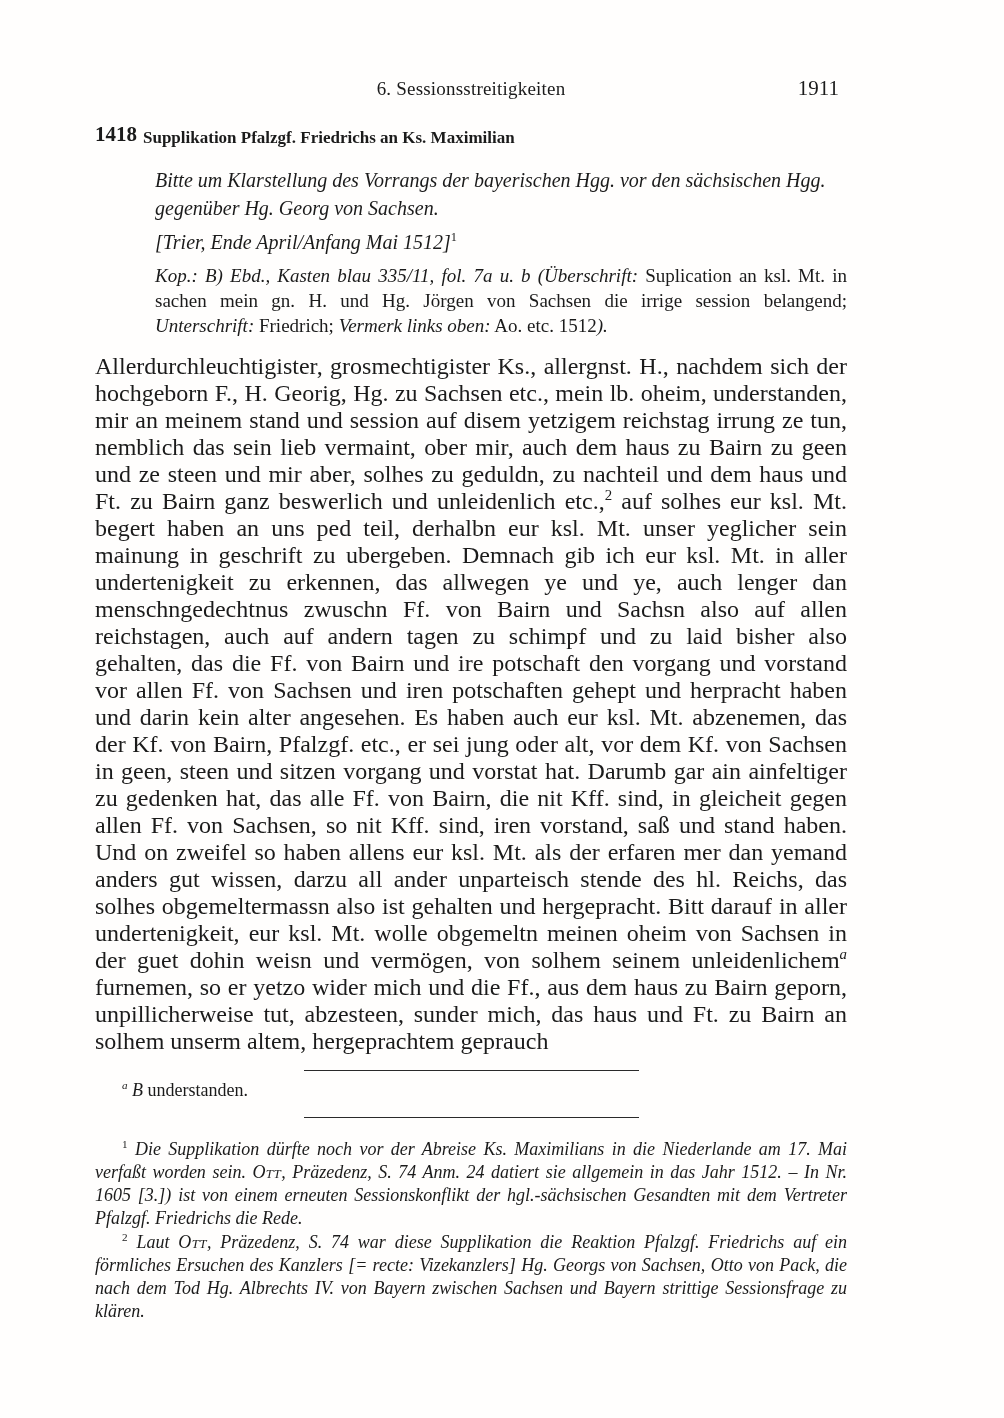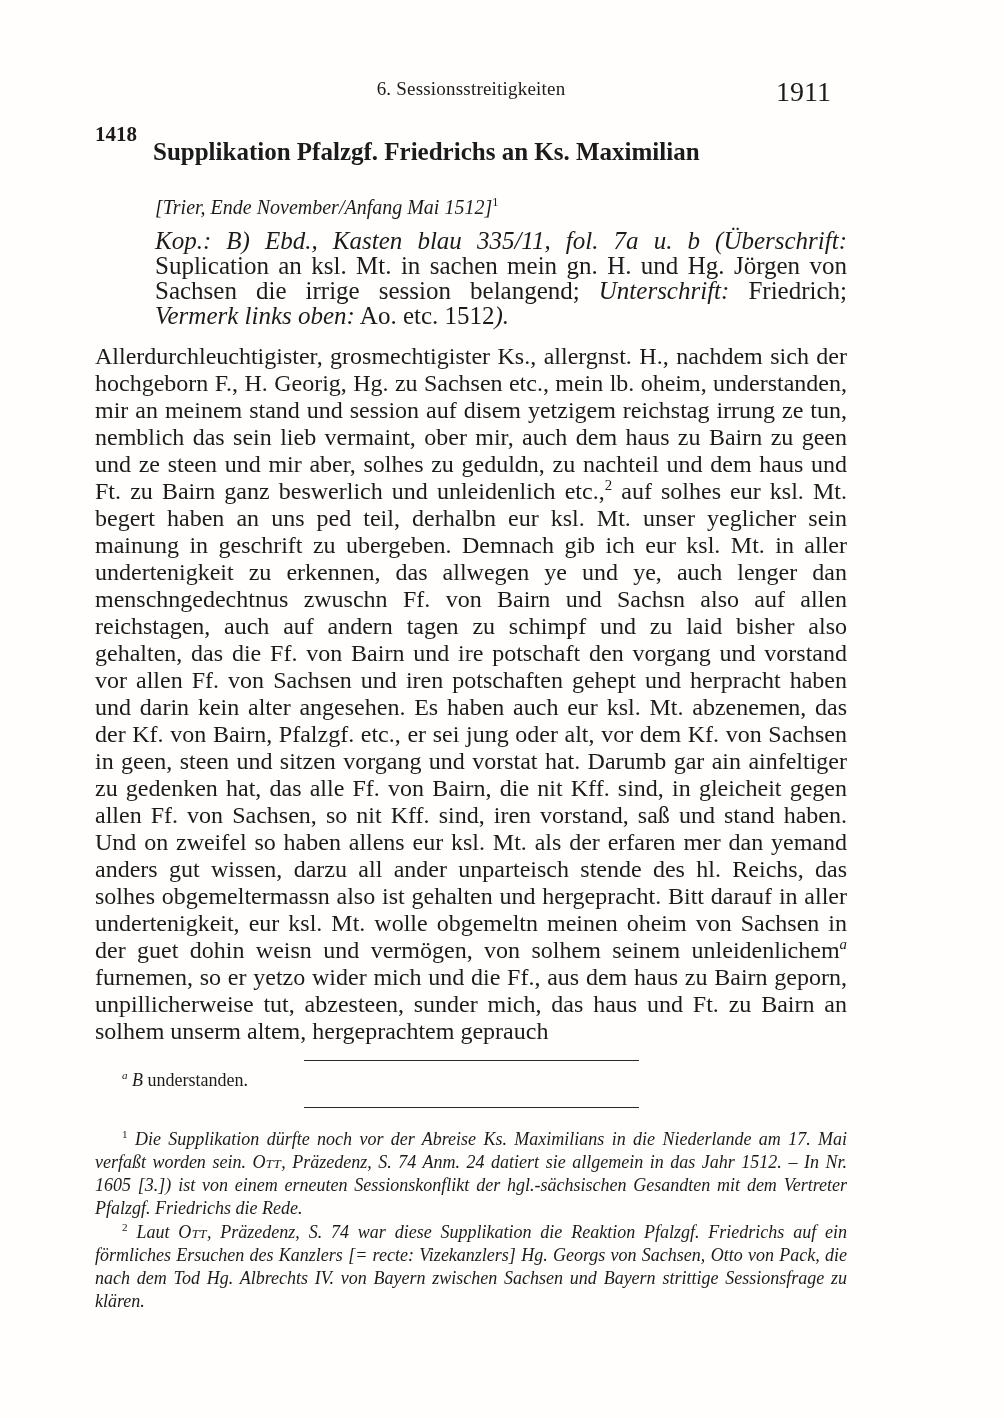--- a/index.html
+++ b/index.html
@@ -30,53 +30,53 @@
     font-size: 19px;
   }
   .rh-title {
     position: absolute;
     left: 0; right: 0;
     text-align: center;
     letter-spacing: 0.2px;
   }
   .rh-pagenum {
     position: absolute;
-    right: 16px;
+    right: 8px;
     top: -2px;
-    font-size: 28px;
+    font-size: 21px;
   }
 
   
   .entry-head {
     margin-top: 18px;
     display: flex;
     gap: 0;
     font-weight: bold;
     font-size: 21px;
   }
-  .entry-head .entry-title { font-weight: bold; font-size: 25px; margin: 16px; }
+  .entry-head .entry-title { font-weight: bold; font-size: 17px; margin: 6px; }
 
   
   .regest-block {
     margin-left: 60px;
     margin-top: 12px;
     font-size: 20px;
   }
   .regest-block p { margin: 0; }
   .italic { font-style: italic; }
   .roman  { font-style: normal; }
 
   .regest-text {
     line-height: 28px;
   }
   .dateline { margin-top: 7px !important; line-height: 26px; }
   .source-konz { margin-top: 8px !important; line-height: 26px; }
   .source-kop {
     margin-top: 8px !important;
-    font-size: 25px;
+    font-size: 19px;
     line-height: 25px;
     text-align: justify;
   }
 
   sup.note-ref {
     font-size: 0.62em;
     vertical-align: super;
     line-height: 0;
     font-style: normal;
   }
@@ -133,21 +133,22 @@
       <span class="rh-title">6. Sessionsstreitigkeiten</span>
       <span class="rh-pagenum">1911</span>
     </div>
 
     <div class="entry-head">
       <span class="entry-number">1418</span>
       <h1 class="entry-title">Supplikation Pfalzgf. Friedrichs an Ks. Maximilian</h1>
     </div>
 
     <div class="regest-block">
-      <p class="dateline italic"><span>[Trier, Ende November/Anfang Mai 1512]</span><sup class="note-ref">1</sup></p>
+      <p class="regest-text italic">Bitte um Klarstellung des Vorrangs der bayerischen Hgg. vor den sächsischen Hgg. gegenüber Hg. Georg von Sachsen.</p>
+      <p class="dateline italic"><span>[Trier, Ende April/Anfang Mai 1512]</span><sup class="note-ref">1</sup></p>
       <p class="source-kop"><span class="italic">Kop.: B) Ebd., Kasten blau 335/11, fol. 7a u. b (Überschrift:</span><span class="roman"> Suplication an ksl. Mt. in sachen mein gn. H. und Hg. Jörgen von Sachsen die irrige session belangend;</span><span class="italic"> Unterschrift:</span><span class="roman"> Friedrich;</span><span class="italic"> Vermerk links oben:</span><span class="roman"> Ao. etc. 1512</span><span class="italic">).</span></p>
     </div>
 
     <div class="body-text">
       <p><span>Allerdurchleuchtigister, grosmechtigister Ks., allergnst. H., nachdem sich der hochgeborn F., H. Georig, Hg. zu Sachsen etc., mein lb. oheim, understanden, mir an meinem stand und session auf disem yetzigem reichstag irrung ze tun, nemblich das sein lieb vermaint, ober mir, auch dem haus zu Bairn zu geen und ze steen und mir aber, solhes zu geduldn, zu nachteil und dem haus und Ft. zu Bairn ganz beswerlich und unleidenlich etc.,</span><sup class="note-ref">2</sup><span> auf solhes eur ksl. Mt. begert haben an uns ped teil, derhalbn eur ksl. Mt. unser yeglicher sein mainung in geschrift zu ubergeben. Demnach gib ich eur ksl. Mt. in aller undertenigkeit zu erkennen, das allwegen ye und ye, auch lenger dan menschngedechtnus zwuschn Ff. von Bairn und Sachsn also auf allen reichstagen, auch auf andern tagen zu schimpf und zu laid bisher also gehalten, das die Ff. von Bairn und ire potschaft den vorgang und vorstand vor allen Ff. von Sachsen und iren potschaften gehept und herpracht haben und darin kein alter angesehen. Es haben auch eur ksl. Mt. abzenemen, das der Kf. von Bairn, Pfalzgf. etc., er sei jung oder alt, vor dem Kf. von Sachsen in geen, steen und sitzen vorgang und vorstat hat. Darumb gar ain ainfeltiger zu gedenken hat, das alle Ff. von Bairn, die nit Kff. sind, in gleicheit gegen allen Ff. von Sachsen, so nit Kff. sind, iren vorstand, saß und stand haben. Und on zweifel so haben allens eur ksl. Mt. als der erfaren mer dan yemand anders gut wissen, darzu all ander unparteisch stende des hl. Reichs, das solhes obgemeltermassn also ist gehalten und hergepracht. Bitt darauf in aller undertenigkeit, eur ksl. Mt. wolle obgemeltn meinen oheim von Sachsen in der guet dohin weisn und vermögen, von solhem seinem unleidenlichem</span><sup class="note-ref-letter">a</sup><span> furnemen, so er yetzo wider mich und die Ff., aus dem haus zu Bairn geporn, unpillicherweise tut, abzesteen, sunder mich, das haus und Ft. zu Bairn an solhem unserm altem, hergeprachtem geprauch</span></p>
     </div>
 
     <hr class="rule">
     <div class="apparatus">
       <p><sup class="note-ref-letter">a</sup> <span class="italic">B</span> <span class="roman">understanden.</span></p>

